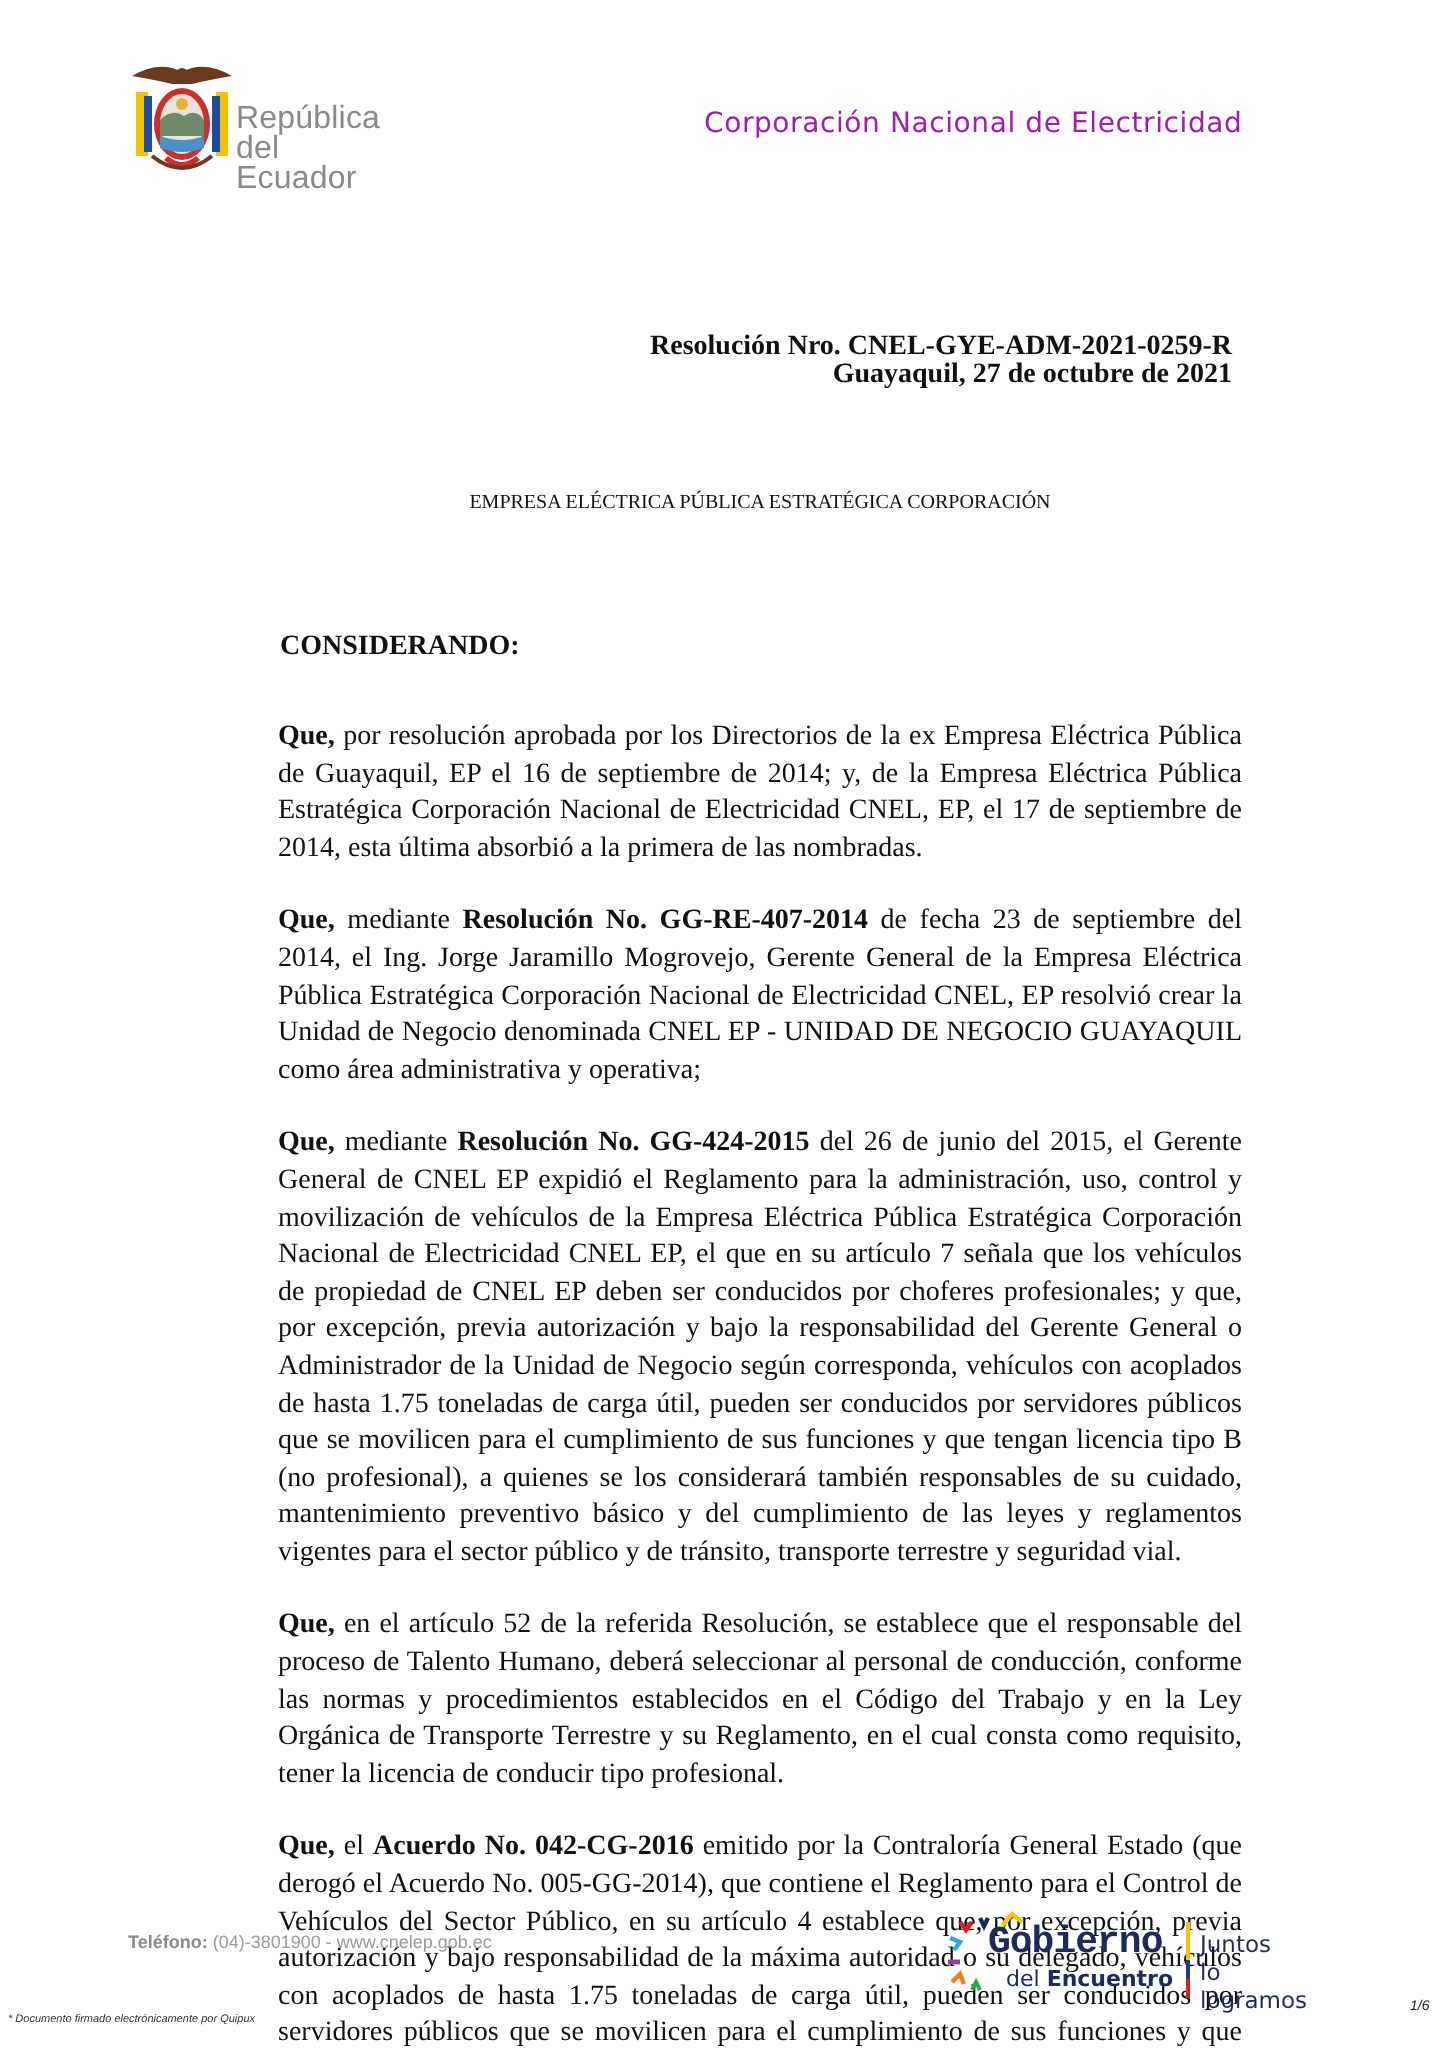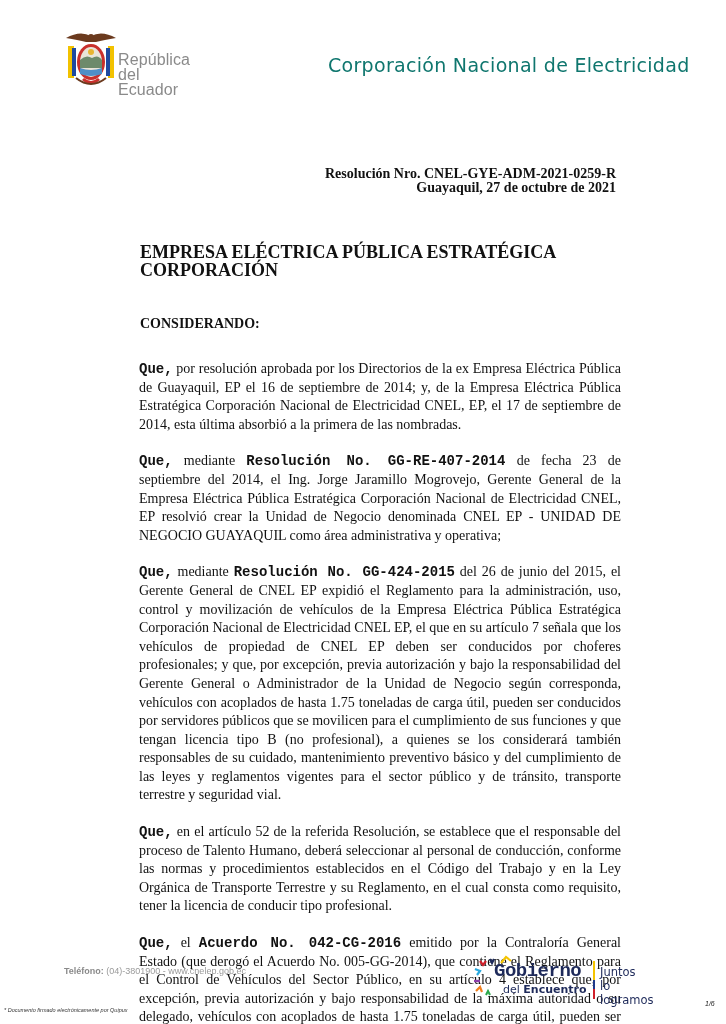--- a/index.html
+++ b/index.html
@@ -1,31 +1,31 @@
 <!DOCTYPE html>
 <html><head>
   <meta charset="utf-8">
   <style>
     html, body { margin: 0; padding: 0; background: #ffffff; }
     body { width: 726px; height: 1024px; position: relative; overflow: hidden; font-family: "Liberation Serif", serif; color: #111; }
 
     .header-left { position: absolute; left: 62px; top: 28px; width: 140px; height: 62px; }
     .coat { position: absolute; left: 0; top: 0; width: 58px; height: 62px; }
     .rep-text { position: absolute; left: 56px; top: 24px; font-family: "Liberation Sans", sans-serif; font-size: 16px; line-height: 15px; color: #8a8a8a; font-weight: normal; letter-spacing: 0.1px; }
-    .corp-title { position: absolute; left: 328px; top: 54px; font-family: "DejaVu Sans", sans-serif; font-size: 19px; color: #0f766e; letter-spacing: 0.3px; }
+    .corp-title { position: absolute; left: 352px; top: 54px; font-family: "DejaVu Sans", sans-serif; font-size: 14px; color: #a21caf; letter-spacing: 0.3px; }
 
     .res-number { position: absolute; right: 110px; top: 166px; font-weight: bold; font-size: 14px; }
     .res-date { position: absolute; right: 110px; top: 180px; font-weight: bold; font-size: 14px; }
 
-    .org-title { position: absolute; left: 140px; width: 480px; top: 243px; text-align: left; font-weight: bold; font-size: 18px; line-height: 18px; }
+    .org-title { position: absolute; left: 140px; width: 480px; top: 243px; text-align: center; font-weight: normal; font-size: 10px; line-height: 18px; }
     .considerando { position: absolute; left: 140px; width: 480px; top: 316px; text-align: left; font-weight: bold; font-size: 14px; }
 
     .body-text { position: absolute; left: 139px; width: 482px; top: 360px; font-size: 14px; line-height: 18.6px; text-align: justify; }
     .body-text p { margin: 0 0 18px 0; }
-    .body-text b { font-weight: bold; font-family: Liberation Mono, monospace; }
+    .body-text b { font-weight: bold; }
 
     .footer-addr { position: absolute; left: 64px; top: 966px; font-family: "Liberation Sans", sans-serif; font-size: 9px; line-height: 11px; color: #9a9a9a; }
     .footer-addr b { color: #8a8a8a; font-weight: bold; }
     .footer-note { position: absolute; left: 4px; top: 1007px; font-family: "Liberation Sans", sans-serif; font-size: 5.5px; font-style: italic; color: #333; }
 
     .gob-logo { position: absolute; left: 474px; top: 955px; width: 190px; height: 50px; }
     .gob-word { position: absolute; left: 20px; top: 5px; font-family: Liberation Mono, monospace; font-weight: bold; font-size: 19px; color: #1e2a5a; letter-spacing: -0.5px; }
     .gob-sub { position: absolute; left: 29px; top: 28px; font-family: "DejaVu Sans", sans-serif; font-size: 11px; color: #1e2a5a; font-weight: bold; }
     .gob-sub span.light { font-weight: normal; }
     .gob-bar { position: absolute; left: 119px; top: 6px; width: 2px; height: 38px; background: linear-gradient(#f5c400 0%, #f5c400 50%, #1e3a8a 50%, #1e3a8a 75%, #d0202a 75%); }

